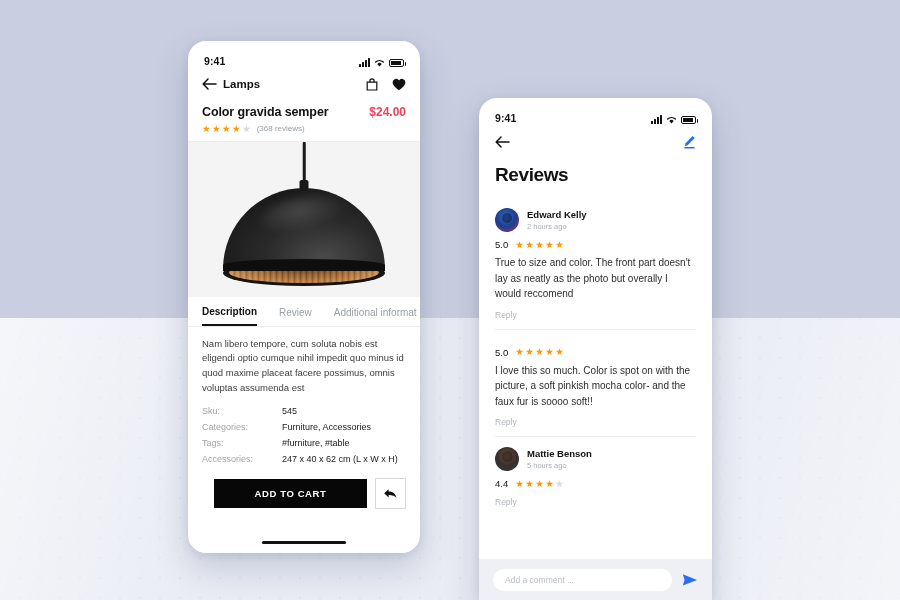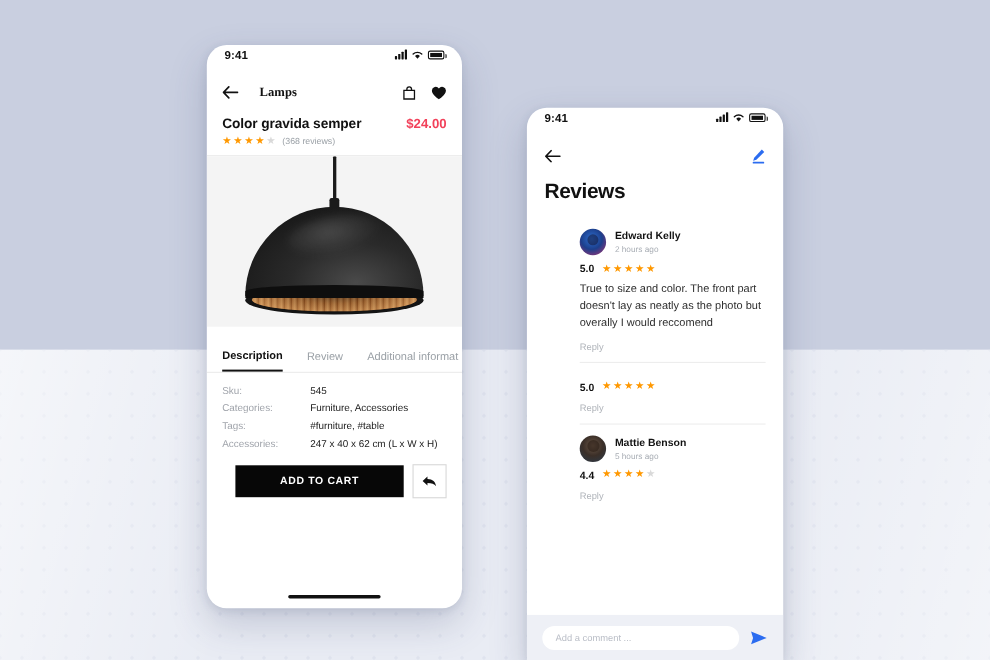--- a/index.html
+++ b/index.html
@@ -64,21 +64,21 @@
     left: 479px; top: 98px;
     width: 233px; height: 502px;
     border-bottom-left-radius: 0;
     border-bottom-right-radius: 0;
   }
 
   
   .statusbar {
     height: 26px;
     display: flex;
-    align-items: flex-start;
+    align-items: flex-end;
     justify-content: space-between;
     padding: 4px 16px 0 16px;
     box-sizing: border-box;
   }
   .status-time {
     font-size: 10.5px;
     font-weight: bold;
     color: #111;
     letter-spacing: 0.1px;
   }
@@ -105,22 +105,21 @@
     height: 34px;
     display: flex;
     align-items: center;
     padding: 0 14px;
     box-sizing: border-box;
   }
   .nav1 .title {
     font-size: 11.5px;
     font-weight: bold;
     color: #111;
-    margin-left: 19px;
-    font-family: Liberation Serif, serif;
+    margin-left: 6px;
   }
   .nav1 .spacer { flex: 1; }
   .nav1 .icons { display:flex; align-items:center; gap: 14px; }
   .icon-btn { display:inline-flex; align-items:center; justify-content:center; cursor:pointer; }
 
   
   .prod-head {
     padding: 4px 14px 7px 14px;
   }
   .prod-title-row {
@@ -209,21 +208,20 @@
     border-bottom: 1px solid #ececec;
     position: relative;
     overflow: hidden;
     white-space: nowrap;
   }
   .tab {
     font-size: 10px;
     color: #9aa0a6;
     padding-bottom: 7px;
     cursor: pointer;
-    margin-top: 12px;
   }
   .tab.active {
     color: #111;
     font-weight: bold;
     border-bottom: 2px solid #111;
   }
 
   
   .desc {
     padding: 10px 14px 0 14px;
@@ -285,21 +283,20 @@
   }
   .reviews-title {
     font-size: 19px;
     font-weight: bold;
     color: #111;
     padding: 6px 16px 12px 16px;
     letter-spacing: -0.4px;
   }
   .review-list {
     padding: 0 16px;
-    margin-left: 32px;
   }
   .review {
     padding: 10px 0 9px 0;
     border-bottom: 1px solid #ededed;
   }
   .review:last-child { border-bottom: none; }
   .rev-head { display:flex; align-items:center; gap:8px; }
   .avatar {
     width: 24px; height: 24px; border-radius: 50%;
     flex: 0 0 24px;
@@ -308,21 +305,21 @@
   }
   .av1 { background: radial-gradient(circle at 45% 38%, #2f6fd0 0%, #1c3f8c 48%, #b5306d 100%); }
   .av1::after{content:"";position:absolute;left:7px;top:5px;width:10px;height:10px;border-radius:50%;background:rgba(20,25,60,0.55);}
   .av2 { background: radial-gradient(circle at 50% 40%, #d8cdc0 0%, #8f8277 55%, #4a4038 100%); }
   .av2::after{content:"";position:absolute;left:6px;top:4px;width:12px;height:12px;border-radius:50%;background:rgba(70,55,45,0.45);}
   .av3 { background: radial-gradient(circle at 50% 38%, #6d5848 0%, #3b2f28 48%, #2a3a4a 100%); }
   .av3::after{content:"";position:absolute;left:7px;top:4px;width:11px;height:11px;border-radius:50%;background:rgba(40,28,20,0.55);}
   .rev-name { font-size: 9.5px; font-weight: bold; color:#121212; }
   .rev-time { font-size: 7.5px; color:#a8adb4; margin-top:2px; }
   .rev-rate-row { display:flex; align-items:center; gap:7px; margin-top:7px; }
-  .rev-score { font-size: 9.5px; font-weight: bold; color:#111; }
+  .rev-score { font-size: 9.5px; font-weight: normal; color:#111; }
   .rev-text {
     font-size: 10px;
     line-height: 1.55;
     color: #2d2d2d;
     margin-top: 5px;
   }
   .rev-reply {
     font-size: 8.5px;
     color: #b0b4ba;
     margin-top: 8px;
@@ -426,20 +423,21 @@
       <div class="rim-inner"></div>
       <div class="rim-lip"></div>
     </div>
 
     <div class="tabs">
       <span class="tab active">Description</span>
       <span class="tab">Review</span>
       <span class="tab">Additional informat</span>
     </div>
 
+    <div class="desc">Nam libero tempore, cum soluta nobis est eligendi optio cumque nihil impedit quo minus id quod maxime placeat facere possimus, omnis voluptas assumenda est</div>
 
     <div class="specs">
       <div class="spec-row">
         <span class="spec-label">Sku:</span>
         <span class="spec-value">545</span>
       </div>
       <div class="spec-row">
         <span class="spec-label">Categories:</span>
         <span class="spec-value">Furniture, Accessories</span>
       </div>
@@ -528,20 +526,21 @@
         <div class="rev-rate-row">
           <span class="rev-score">5.0</span>
           <span class="stars">
             <span class="star-on">★</span>
               <span class="star-on">★</span>
               <span class="star-on">★</span>
               <span class="star-on">★</span>
               <span class="star-on">★</span>
           </span>
         </div>
+        <div class="rev-text">I love this so much. Color is spot on with the picture, a soft pinkish mocha color- and the faux fur is soooo soft!!</div>
         <div class="rev-reply">Reply</div>
       </div>
 
       <div class="review">
         <div class="rev-head">
           <span class="avatar av3"></span>
           <span>
             <div class="rev-name">Mattie Benson</div>
             <div class="rev-time">5 hours ago</div>
           </span>

